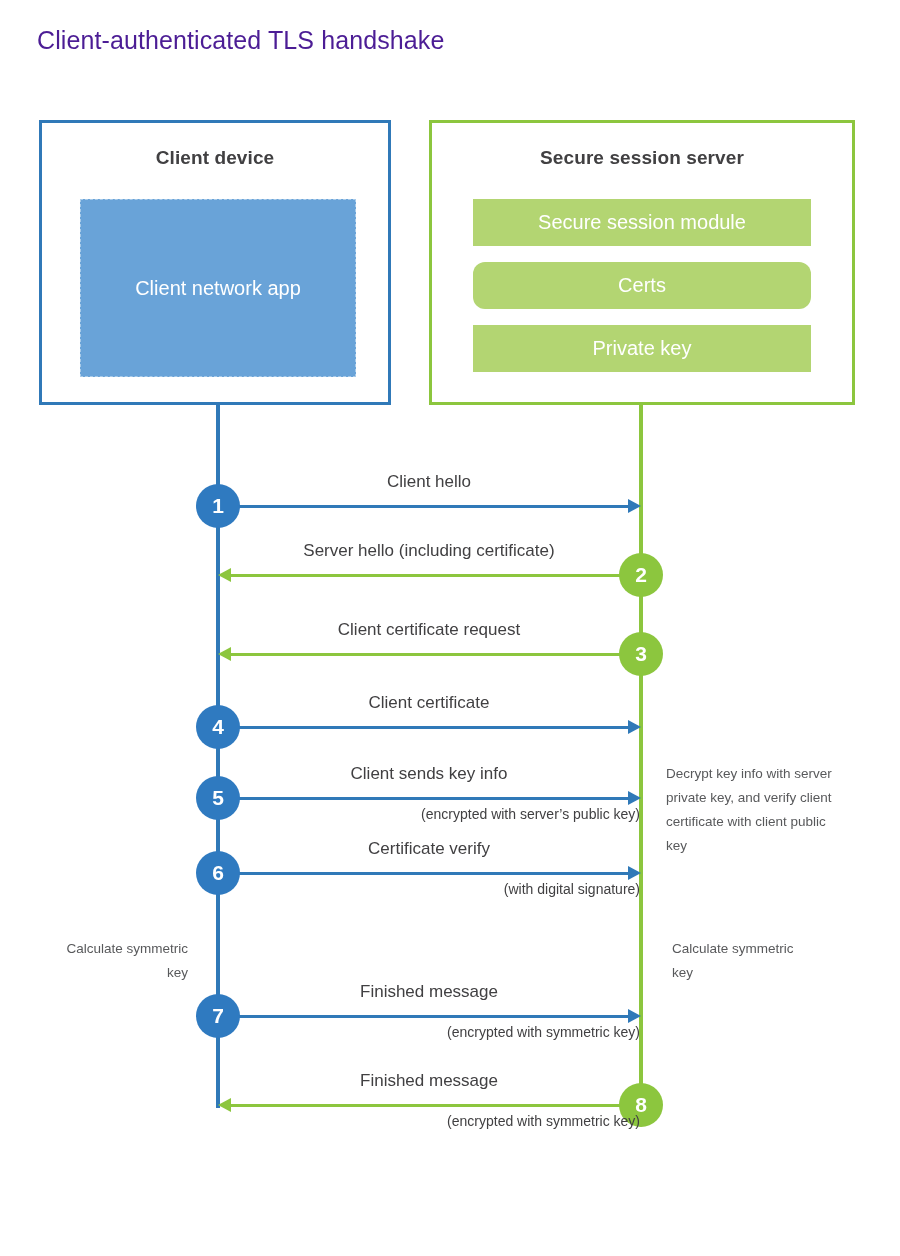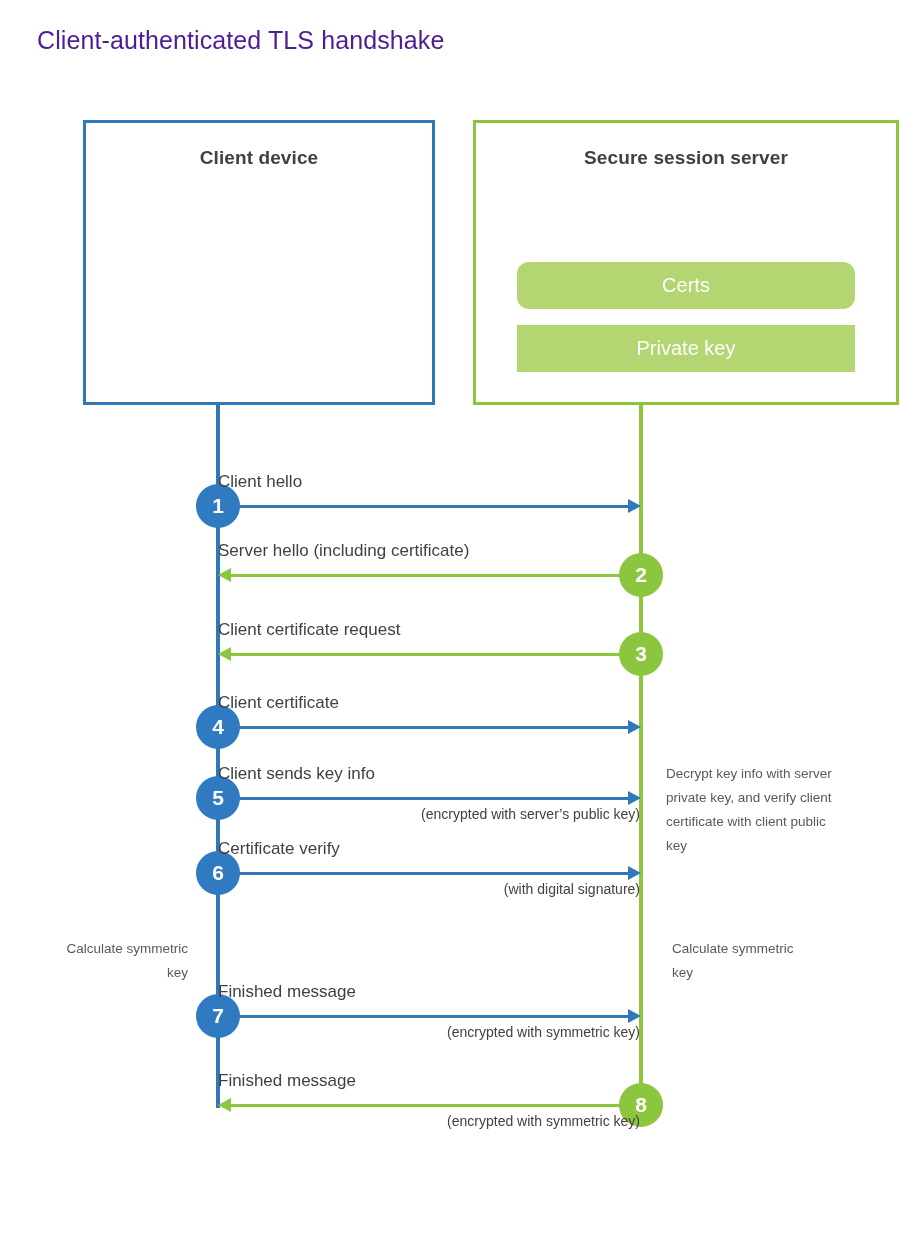--- a/index.html
+++ b/index.html
@@ -25,21 +25,20 @@
     color: #4c1d95;
     letter-spacing: 0.1px;
     white-space: nowrap;
   }
 
   
   .actor-box {
     position: absolute;
     background: #ffffff;
     box-sizing: border-box;
-    margin-left: 44px;
   }
   #client-box {
     left: 39px;
     top: 120px;
     width: 352px;
     height: 285px;
     border: 3px solid #3079b8;
   }
   #server-box {
     left: 429px;
@@ -155,21 +154,21 @@
     color: #ffffff;
     font-size: 21px;
     font-weight: bold;
     top: -22px;
   }
   .step-circle.blue { background: #2f7ac0; left: 196px; }
   .step-circle.green { background: #8cc63e; left: 619px; }
 
   .msg-label {
     position: absolute;
-    text-align: left;
+    text-align: center;
     font-size: 17px;
     color: #414042;
     white-space: nowrap;
     left: 218px;
     width: 422px;
     top: -34px;
   }
   .msg-sublabel {
     position: absolute;
     text-align: right;
@@ -207,24 +206,28 @@
     text-align: left;
   }
 </style>
 </head>
 <body>
 
 <div id="page-title">Client-authenticated TLS handshake</div>
 
 <div class="actor-box" id="client-box">
   <div class="actor-title">Client device</div>
+  <div id="client-app-block">
+    <div id="client-app-label">Client network app</div>
+  </div>
 </div>
 
 <div class="actor-box" id="server-box">
   <div class="actor-title">Secure session server</div>
+  <div class="server-bar" id="server-bar-0">Secure session module</div>
   <div class="server-bar" id="server-bar-1">Certs</div>
   <div class="server-bar" id="server-bar-2">Private key</div>
 </div>
 
 <div class="lifeline" id="client-lifeline"></div>
 <div class="lifeline" id="server-lifeline"></div>
 
 <div id="messages-layer">
     <div class="msg" style="top: 506px; left: 0px; width: 900px;">
       <div class="msg-line blue" style="left: 218px; width: 411px;"></div>

